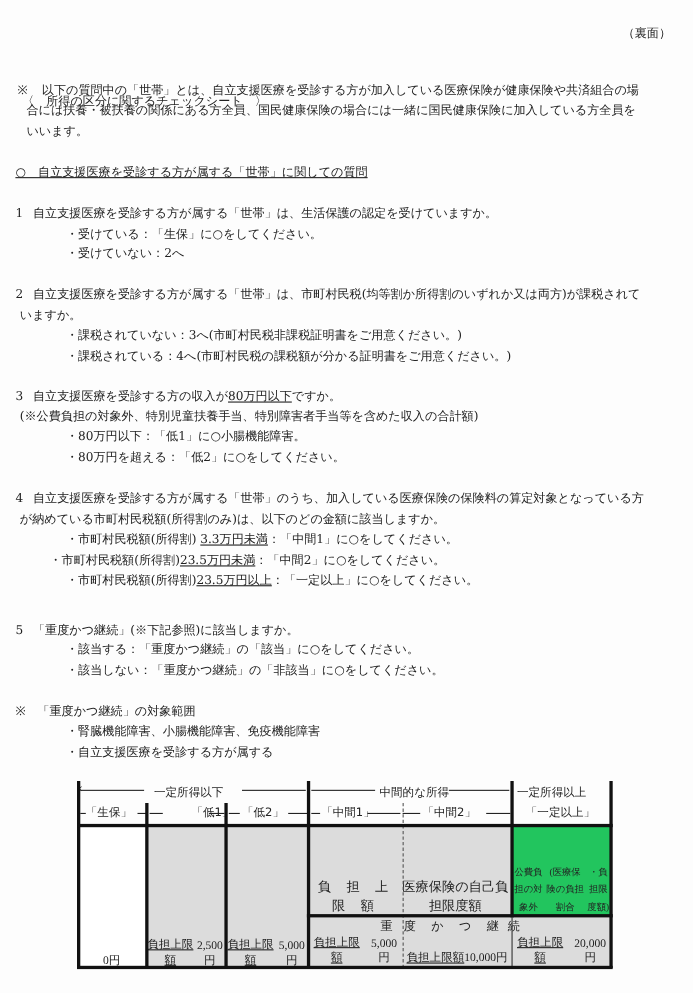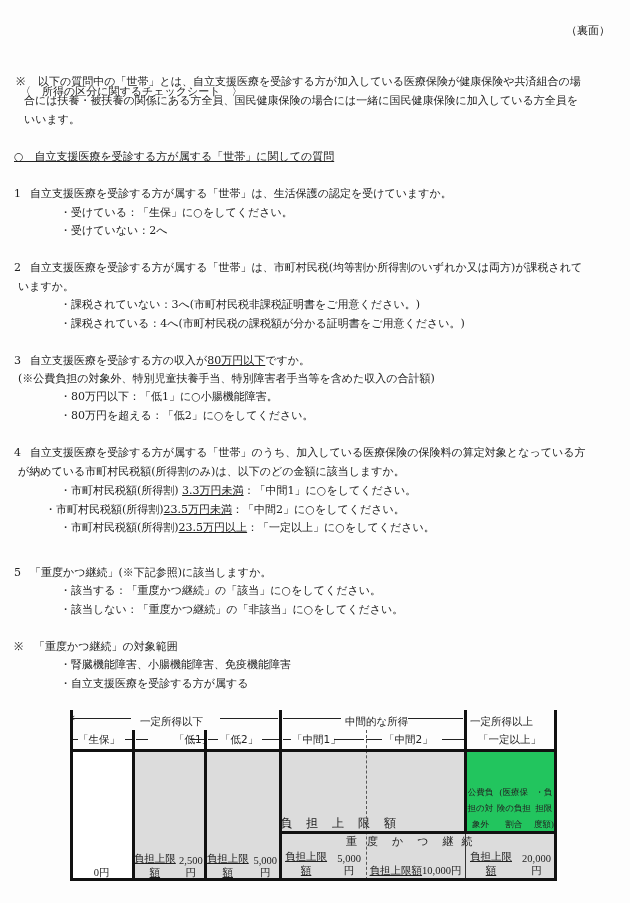--- a/index.html
+++ b/index.html
@@ -84,20 +84,21 @@
   <div class="cell gray" style="left:63px; top:40px; width:72px; height:130px;">
     <span class="u">負担上限額</span>
     <span style="margin-top:20px;">2,500円</span>
   </div>
   <div class="cell gray" style="left:135px; top:40px; width:75px; height:130px;">
     <span class="u">負担上限額</span>
     <span style="margin-top:10px;">5,000円</span>
   </div>
   <div class="cell gray" style="left:210px; top:40px; width:185px; height:82px; justify-content:flex-start; padding-top:10px;">
     <span style="font-size:12px; letter-spacing:1px;">負　担　上　限　額</span>
+    <span style="font-size:12px; margin-top:3px;">医療保険の自己負担限度額</span>
   </div>
   <div class="cell" style="left:395px; top:40px; width:91px; height:82px; background:#22c55e; font-size:8.5px; line-height:16px;">
     <span>公費負担の対象外</span>
     <span>(医療保険の負担割合</span>
     <span>・負担限度額)</span>
   </div>
 
   <div class="cell gray" style="left:210px; top:122px; width:276px; height:48px;"></div>
   <div class="arrowtxt" style="left:276px; top:125px; font-size:11px; letter-spacing:0;">
     <span>重</span><span style="display:inline-block;width:10px"></span><span>度</span><span style="display:inline-block;width:14px"></span><span>か</span><span style="display:inline-block;width:14px"></span><span>つ</span><span style="display:inline-block;width:14px"></span><span>継</span><span style="display:inline-block;width:8px"></span><span>続</span>

